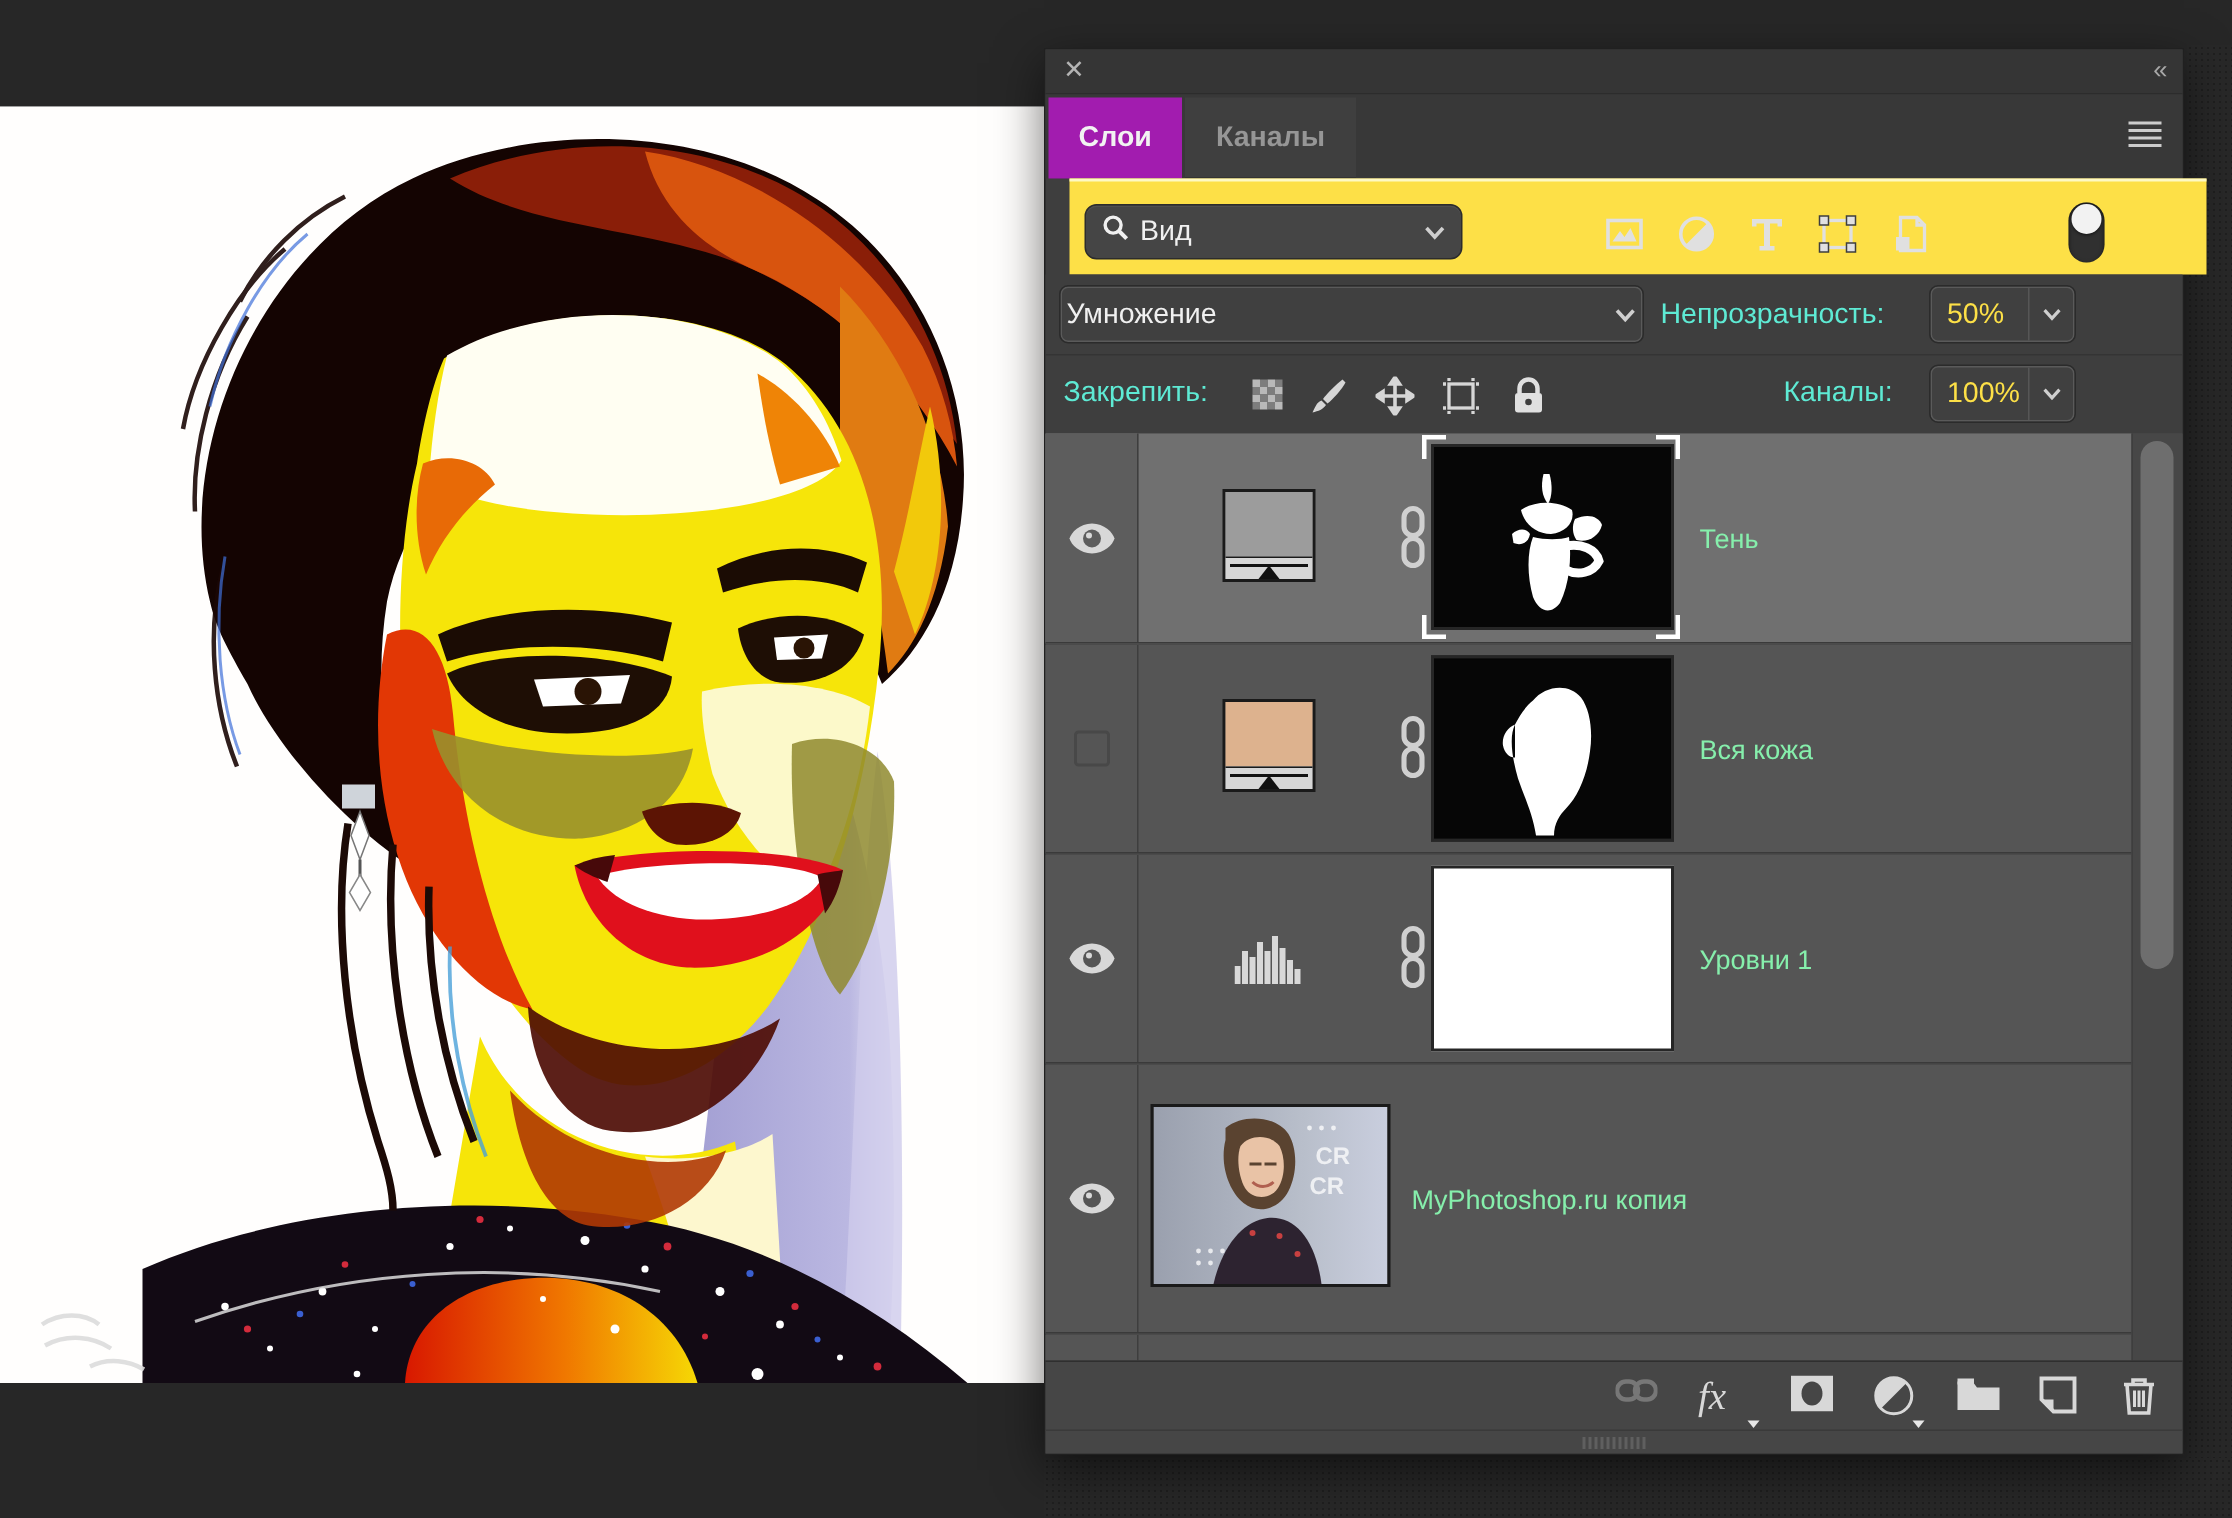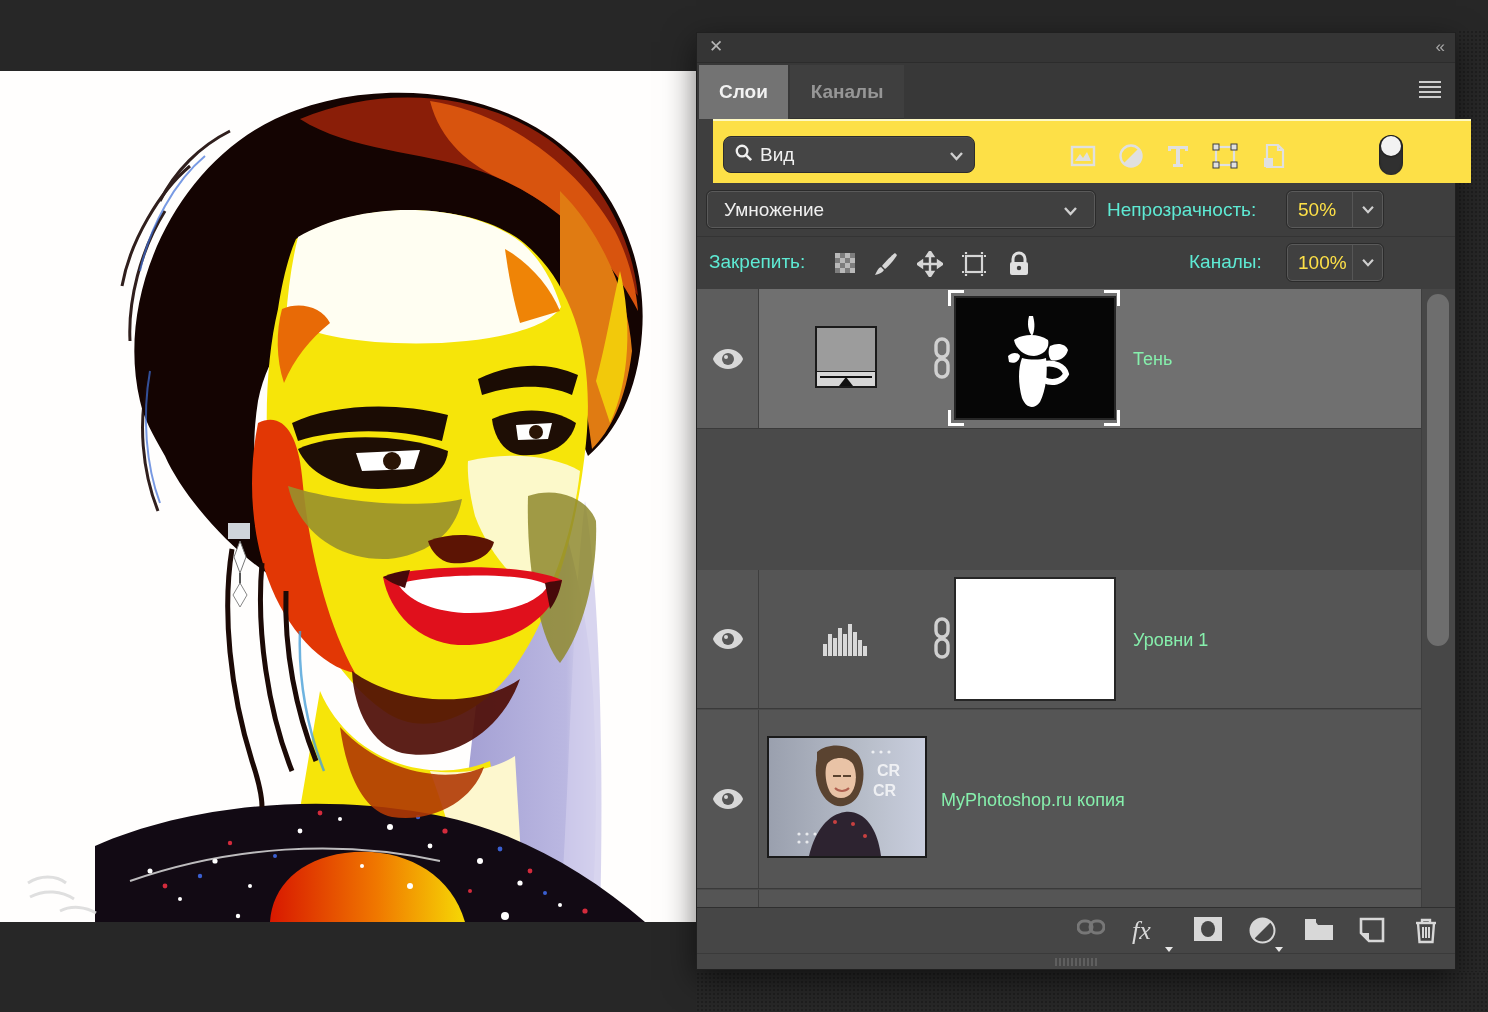--- a/index.html
+++ b/index.html
@@ -38,21 +38,21 @@
   .collapse{
     position:absolute; right:12px; top:4px; color:#a8a8a8; font-size:17px; letter-spacing:-2px;
   }
   .tabsbar{
     position:absolute; left:0; top:30px; width:100%; height:56px; background:#383838;
   }
   .tab{
     position:absolute; top:2px; height:54px; display:flex; align-items:center; justify-content:center;
     font-size:19px; font-weight:700;
   }
-  .tab.active{ left:2px; width:89px; background:#737373; color:#f2f2f2; }
+  .tab.active{ left:2px; width:89px; background:#a21caf; color:#f2f2f2; }
   .tab.inactive{ left:93px; width:114px; background:#3f3f3f; color:#969696; border-bottom:1px solid #333; }
   .hamburger{ position:absolute; right:14px; top:18px; width:22px; height:18px; }
   .hamburger i{ display:block; height:2px; background:#cccccc; margin:0 0 3px 0; }
   .filter-row{
     position:absolute; left:16px; top:86px; width:100%; height:64px;
     background:#fde047; border-top:2px solid #fef9c3;
   }
   .kind-select{
     position:absolute; left:10px; top:15px; width:252px; height:37px;
     background:#454545; border:1px solid #2c2c2c; border-radius:8px;
@@ -69,21 +69,21 @@
   .toggle .knob{
     position:absolute; left:2px; top:1px; width:20px; height:20px; border-radius:50%;
     background:#f2f2f2; box-shadow:0 1px 2px rgba(0,0,0,.5);
   }
   .blend-row{
     position:absolute; left:0; top:150px; width:100%; height:53px; background:#3e3e3e;
   }
   .blend-select{
     position:absolute; left:10px; top:8px; width:388px; height:37px;
     background:#404040; border:1px solid #5a5a5a; outline:1px solid #2b2b2b; border-radius:5px;
-    display:flex; align-items:center; padding:0 16px; color:#f0f0f0; font-size:19px;
+    display:flex; align-items:center; padding:0 3px; color:#f0f0f0; font-size:19px;
   }
   .blend-select .chev{ margin-left:auto; }
   .fieldlabel{ position:absolute; color:#5eead4; font-size:19px; top:16px; }
   .valuebox{
     position:absolute; top:8px; width:96px; height:37px; display:flex;
     border:1px solid #5a5a5a; outline:1px solid #2b2b2b; border-radius:5px; background:#404040;
   }
   .valuebox .val{
     flex:1; display:flex; align-items:center; padding-left:10px;
     color:#fde047; font-size:19px; border-right:1px solid #565656;
@@ -503,20 +503,45 @@
             </g>
           </svg>
         </div>
         <i class="sel-brkt sb-tl" style="left:251px; top:1px"></i>
         <i class="sel-brkt sb-tr" style="left:407px; top:1px"></i>
         <i class="sel-brkt sb-bl" style="left:251px; top:121px"></i>
         <i class="sel-brkt sb-br" style="left:407px; top:121px"></i>
         <span class="lname" style="left:436px; top:60px">Тень</span>
       </div>
 
+      <div class="lrow" style="top:141px; height:139px">
+        <div class="eyecell">
+          <span class="hiddenbox"></span>
+        </div>
+        <div class="fillthumb" style="top:36px">
+          <div class="swatch" style="background:#ddb28e"></div>
+          <div class="slider">
+              <div class="bar"></div>
+              <div class="tri"></div>
+            </div>
+        </div>
+        <span class="linkicon" style="top:47px">
+          <svg width="20" height="42" viewBox="0 0 20 42">
+              <rect x="4" y="2" width="12" height="18" rx="6" fill="none" stroke="#d0d0d0" stroke-width="3.4"></rect>
+              <rect x="4" y="22" width="12" height="18" rx="6" fill="none" stroke="#d0d0d0" stroke-width="3.4"></rect>
+            </svg>
+        </span>
+        <div class="maskthumb" style="top:7px">
+          <svg width="158" height="120" viewBox="0 0 158 120">
+            <rect width="158" height="120" fill="#060606"></rect>
+            <path d="M66,28 C74,18 90,16 98,26 C104,34 106,48 104,62 C102,78 96,92 88,100 C84,104 80,110 80,118 L68,118 C66,104 60,92 56,80 C52,66 50,52 54,44 C57,38 61,32 66,28 Z M54,44 C49,46 45,52 46,58 C47,63 50,66 54,66 Z" fill="#ffffff"></path>
+          </svg>
+        </div>
+        <span class="lname" style="left:436px; top:60px">Вся кожа</span>
+      </div>
 
       <div class="lrow" style="top:281px; height:139px">
         <div class="eyecell">
           <svg width="32" height="22" viewBox="0 0 32 22">
               <path d="M16,1 C24,1 30,7 31,11 C30,15 24,21 16,21 C8,21 2,15 1,11 C2,7 8,1 16,1 Z" fill="#d8d8d8"></path>
               <circle cx="16" cy="11" r="6" fill="#555555"></circle>
               <circle cx="14" cy="9" r="2" fill="#d8d8d8"></circle>
             </svg>
         </div>
         <span style="position:absolute; left:126px; top:52px">

